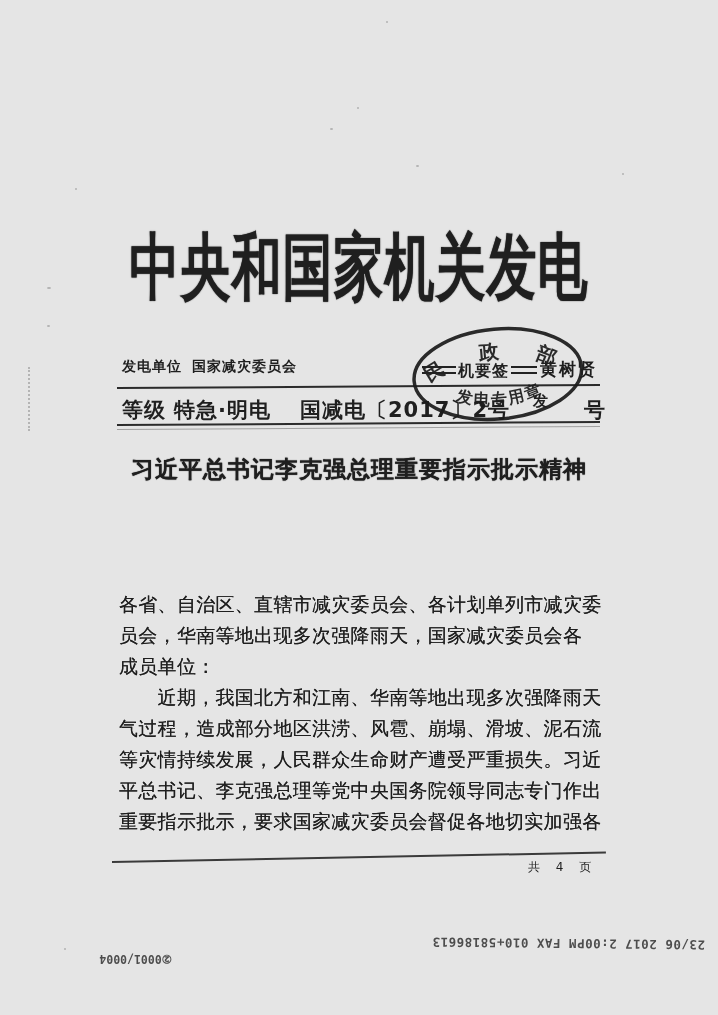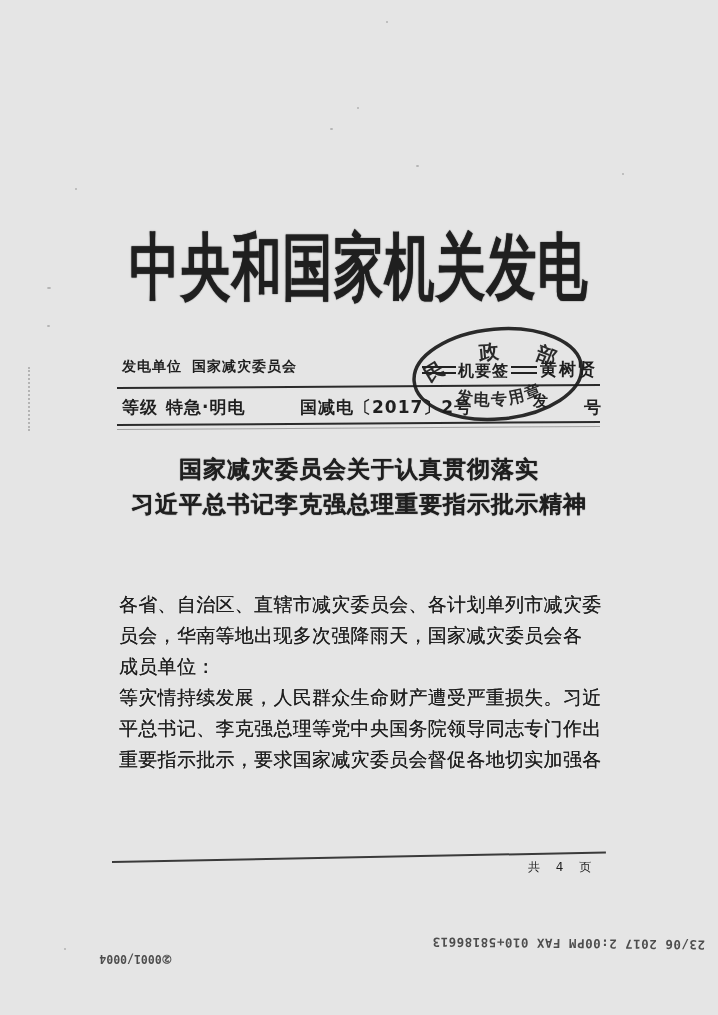--- a/index.html
+++ b/index.html
@@ -16,21 +16,21 @@
     transform:scaleY(1.45); transform-origin:top center;
     font-family:"DejaVu Serif", serif;
     text-shadow:0 0 1px #222;
   }
   .hdr-row1 { position:absolute; top:358px; left:122px; font-size:14px; font-weight:700; letter-spacing:1px; white-space:nowrap; }
   .hdr-row1 .gap { display:inline-block; width:10px; }
   .rule { position:absolute; background:#2b2b2b; height:2px; transform-origin:left center; }
   .rule1 { top:387px; left:117px; width:483px; transform:rotate(-0.35deg); }
   .rule2 { top:424px; left:117px; width:483px; transform:rotate(-0.35deg); }
   .rule2b { position:absolute; top:429px; left:117px; width:483px; height:1px; background:#8a8a8a; opacity:.75; transform:rotate(-0.35deg); transform-origin:left center; }
-  .hdr-row2 { position:absolute; top:396px; left:0; width:648px; height:26px; font-size:17px; font-weight:700; }
+  .hdr-row2 { position:absolute; top:396px; left:0; width:648px; height:26px; font-size:21px; font-weight:700; }
   .grade { position:absolute; left:122px; white-space:nowrap; letter-spacing:1px; }
   .grade .gap { display:inline-block; width:8px; }
   .docnum { position:absolute; left:300px; white-space:nowrap; letter-spacing:1px; }
   .serial { position:absolute; left:584px; font-weight:700; }
   .stamp { position:absolute; left:408px; top:324px; transform:rotate(-5deg); opacity:.92; }
   .overlap-line { position:absolute; left:420px; top:361px; font-size:16px; font-weight:800; white-space:nowrap; letter-spacing:1px; }
   .dline { display:inline-block; width:34px; height:8px; border-top:2.5px solid #222; border-bottom:2px solid #222; vertical-align:middle; margin:0 2px 3px 2px; }
   .dline.short { width:26px; }
   .signer { position:absolute; left:540px; top:358px; font-size:17px; font-weight:800; letter-spacing:2px; }
   .overlap-char { position:absolute; left:533px; top:392px; font-size:15px; font-weight:800; }
@@ -90,28 +90,29 @@
     </svg>
   </div>
 
   <div class="overlap-line">
     <span class="dline"></span><span>机要签</span><span class="dline short"></span>
   </div>
   <div class="overlap-char">发</div>
   <div class="signer">黄树贤</div>
 
   <div class="headline">
-    <div>国家减灾委员会关于认真贯彻落实</div>
     <div>习近平总书记李克强总理重要指示批示精神</div>
   </div>
 
   <div class="body-block">
     <div class="bline">各省、自治区、直辖市减灾委员会、各计划单列市减灾委</div>
     <div class="bline">员会，华南等地出现多次强降雨天，国家减灾委员会各</div>
     <div class="bline">成员单位：</div>
+    <div class="bline">　　近期，我国北方和江南、华南等地出现多次强降雨天</div>
+    <div class="bline">气过程，造成部分地区洪涝、风雹、崩塌、滑坡、泥石流</div>
     <div class="bline">等灾情持续发展，人民群众生命财产遭受严重损失。习近</div>
     <div class="bline">平总书记、李克强总理等党中央国务院领导同志专门作出</div>
     <div class="bline">重要指示批示，要求国家减灾委员会督促各地切实加强各</div>
   </div>
 
   <div class="footer-line"></div>
   <div class="page-count">共 4 页</div>
 
   <div class="fax-line">23/06 2017 2:00PM FAX 010+58186613</div>
   <div class="fax-counter">②0001/0004</div>

